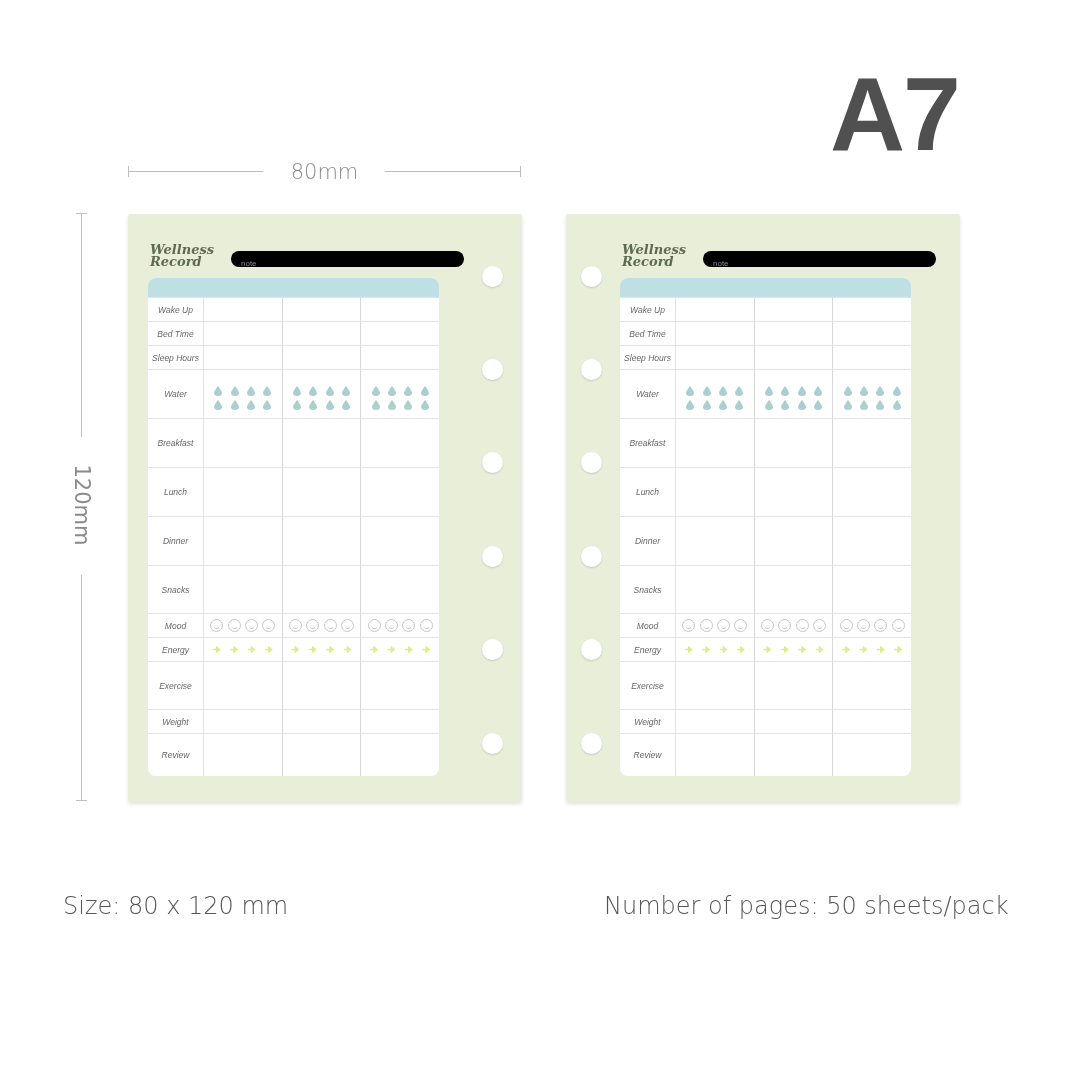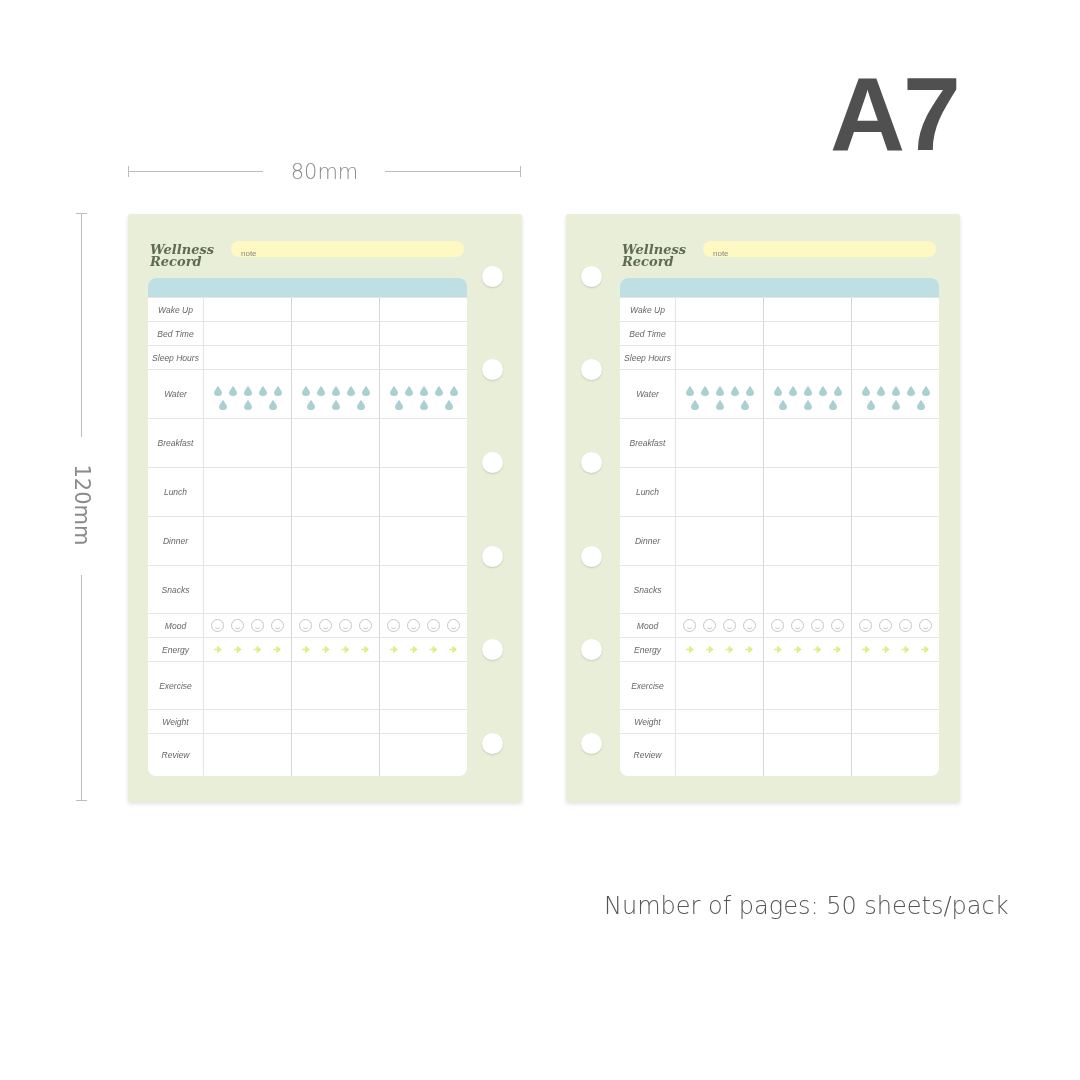--- a/index.html
+++ b/index.html
@@ -16,26 +16,26 @@
   .dim-v { position: absolute; left: 70px; top: 213px; width: 24px; height: 588px; }
   .dim-v .line { position: absolute; left: 11px; width: 1px; background: #bdbdbd; }
   .dim-v .cap { position: absolute; left: 6px; width: 11px; height: 1px; background: #bdbdbd; }
   .dim-v .label { position: absolute; left: -50px; top: 280px; width: 124px; text-align: center; transform: rotate(90deg); font-size: 21px; color: #8a8a8a; font-family: "DejaVu Sans", sans-serif; }
 
   .page { position: absolute; top: 214px; width: 394px; height: 588px; background: #e8eed8; border-radius: 3px; box-shadow: 0 2px 4px rgba(0,0,0,0.12); }
   .page.left { left: 128px; }
   .page.right { left: 566px; }
 
   .title { position: absolute; top: 30px; font-family: "DejaVu Serif", serif; font-weight: 700; font-style: italic; font-size: 13px; line-height: 12px; color: #5e6a55; }
-  .note { position: absolute; top: 27px; width: 233px; height: 16px; background: #fef9c3; border-radius: 15px; }
+  .note { position: absolute; top: 37px; width: 233px; height: 16px; background: #000000; border-radius: 15px; }
   .note span { position: absolute; left: 10px; top: 8px; font-size: 8px; color: #888; }
 
   .hole { position: absolute; width: 21px; height: 21px; border-radius: 50%; background: #fff; box-shadow: 0 1px 2px rgba(0,0,0,0.15); }
 
-  .table { position: absolute; top: 64px; width: 319px; height: 498px; background: #fff; border-radius: 8px; overflow: hidden; }
+  .table { position: absolute; top: 64px; width: 291px; height: 498px; background: #fff; border-radius: 8px; overflow: hidden; }
   .table .head { height: 19px; background: #bedfe3; }
   .row { position: relative; display: flex; border-top: 1px solid #e4e4e4; }
   .row:first-of-type { border-top: none; }
   .row .lbl { width: 56px; display: flex; align-items: center; justify-content: center; font-style: italic; font-size: 8.5px; color: #666; border-right: 1px solid #e4e4e4; }
   .row .cell { flex: 1; display: flex; flex-wrap: wrap; align-content: center; justify-content: space-around; padding: 0 4px; border-right: 1px solid #d8d8d8; }
   .row .cell:last-child { border-right: none; }
 
   .drop { width: 8px; height: 10px; display: inline-block; margin: 2px 3px; }
   .mood { width: 13px; height: 13px; border: 1px solid #c6c6c6; border-radius: 50%; display: inline-block; position: relative; }
   .mood::after { content: ""; position: absolute; left: 3px; top: 6px; width: 5px; height: 2px; border-bottom: 1px solid #c6c6c6; border-radius: 0 0 4px 4px; }
@@ -463,16 +463,17 @@
       <div class="row" style="height: 43px;">
         <div class="lbl">Review</div>
         <div class="cell"></div>
         <div class="cell"></div>
         <div class="cell"></div>
       </div>
     </div>
   </div>
 
 <div class="specs left">
+  <div>Size: 80 x 120 mm</div>
 </div>
 <div class="specs right">
   <div>Number of pages: 50 sheets/pack</div>
 </div>
 
 </body></html>

